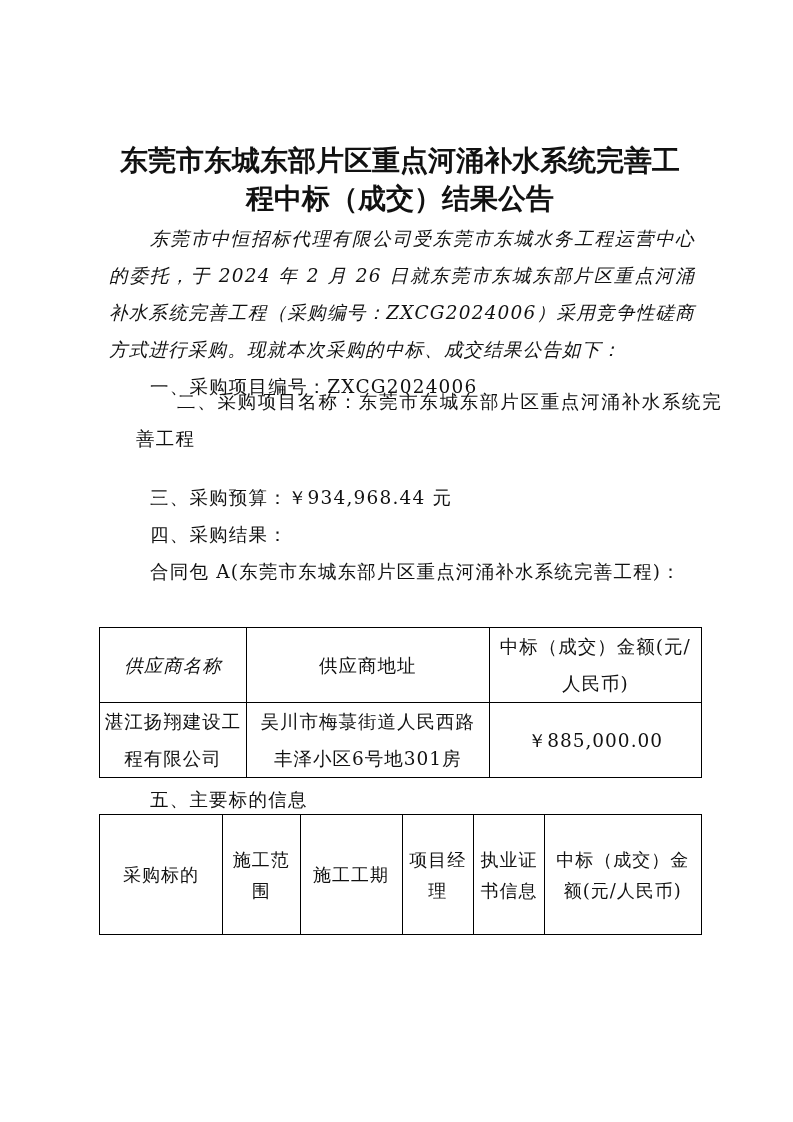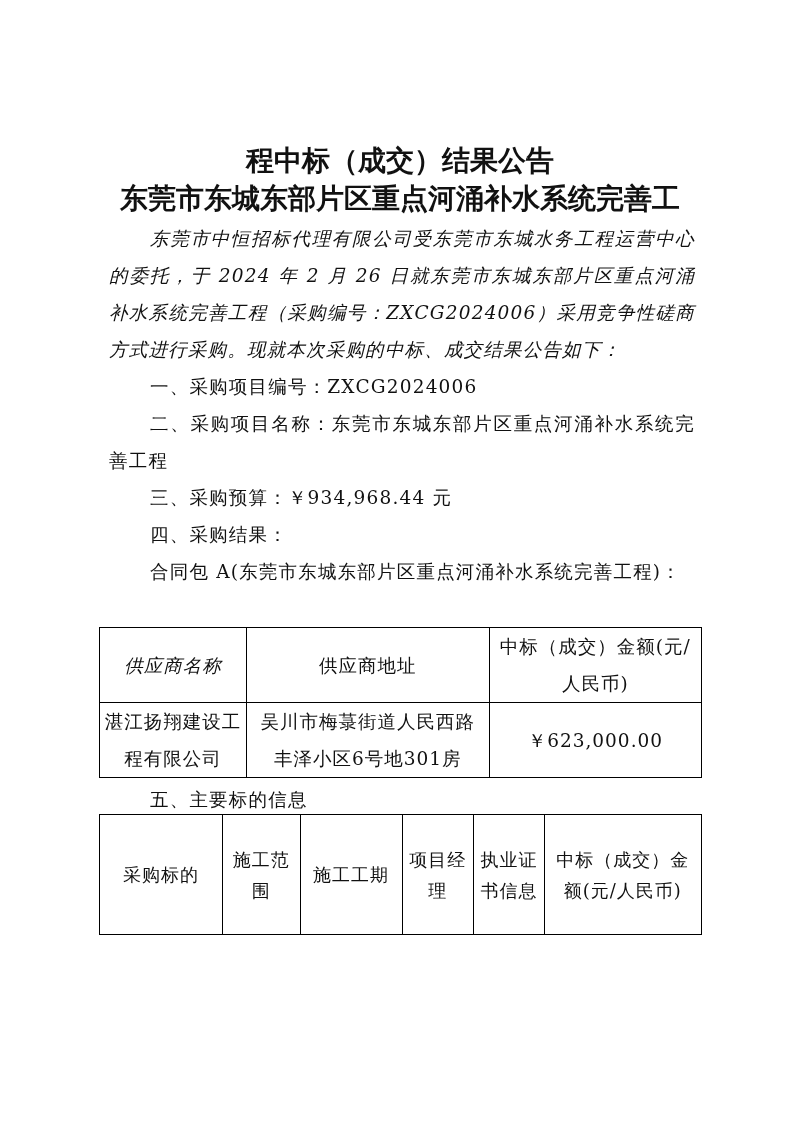--- a/index.html
+++ b/index.html
@@ -14,43 +14,43 @@
     table { position: absolute; border-collapse: collapse; font-size: 18.5px; line-height: 37px; letter-spacing: 1px; }
     td { border: 1.3px solid #000; text-align: center; vertical-align: middle; padding: 0 4px; }
     .t1 { left: 99px; top: 627px; width: 603px; }
     .t2 { left: 99px; top: 814px; width: 603px; padding-left: 16px; }
     .t2 td { line-height: 31px; padding: 4px 3px; font-size: 18px; }
   </style>
 </head>
 <body>
 
 <div class="title">
+  <div>东莞市东城东部片区重点河涌补水系统完善工</div>
   <div>程中标（成交）结果公告</div>
-  <div>东莞市东城东部片区重点河涌补水系统完善工</div>
 </div>
 
 <div class="p ind" style="top:220px;font-style:italic;">东莞市中恒招标代理有限公司受东莞市东城水务工程运营中心的委托，于 2024 年 2 月 26 日就东莞市东城东部片区重点河涌补水系统完善工程（采购编号：ZXCG2024006）采用竞争性磋商方式进行采购。现就本次采购的中标、成交结果公告如下：</div>
 
 <div class="p ind" style="top:368px;">一、采购项目编号：ZXCG2024006</div>
-<div class="p ind" style="top:405px;">二、采购项目名称：东莞市东城东部片区重点河涌补水系统完善工程</div>
+<div class="p ind" style="top:383px;margin-left:27px;">二、采购项目名称：东莞市东城东部片区重点河涌补水系统完善工程</div>
 <div class="p ind" style="top:479px;">三、采购预算：￥934,968.44 元</div>
 <div class="p ind" style="top:516px;">四、采购结果：</div>
 <div class="p ind" style="top:553px;">合同包 A(东莞市东城东部片区重点河涌补水系统完善工程)：</div>
 
 <table class="t1">
   <tbody>
       <tr style="height:75px;">
     <td style="width:139px;font-style:italic;">供应商名称</td>
     <td style="width:236px;">供应商地址</td>
     <td style="width:204px;">中标（成交）金额(元/人民币)</td>
   </tr>
   <tr style="height:74px;">
     <td>湛江扬翔建设工程有限公司</td>
     <td>吴川市梅菉街道人民西路丰泽小区6号地301房</td>
-    <td>￥623,000.00</td>
+    <td>￥885,000.00</td>
   </tr>
 </tbody>
   </table>
 
 <div class="p ind" style="top:781px;">五、主要标的信息</div>
 
 <table class="t2">
   <tbody>
       <tr style="height:120px;">
     <td style="width:115px;">采购标的</td>

